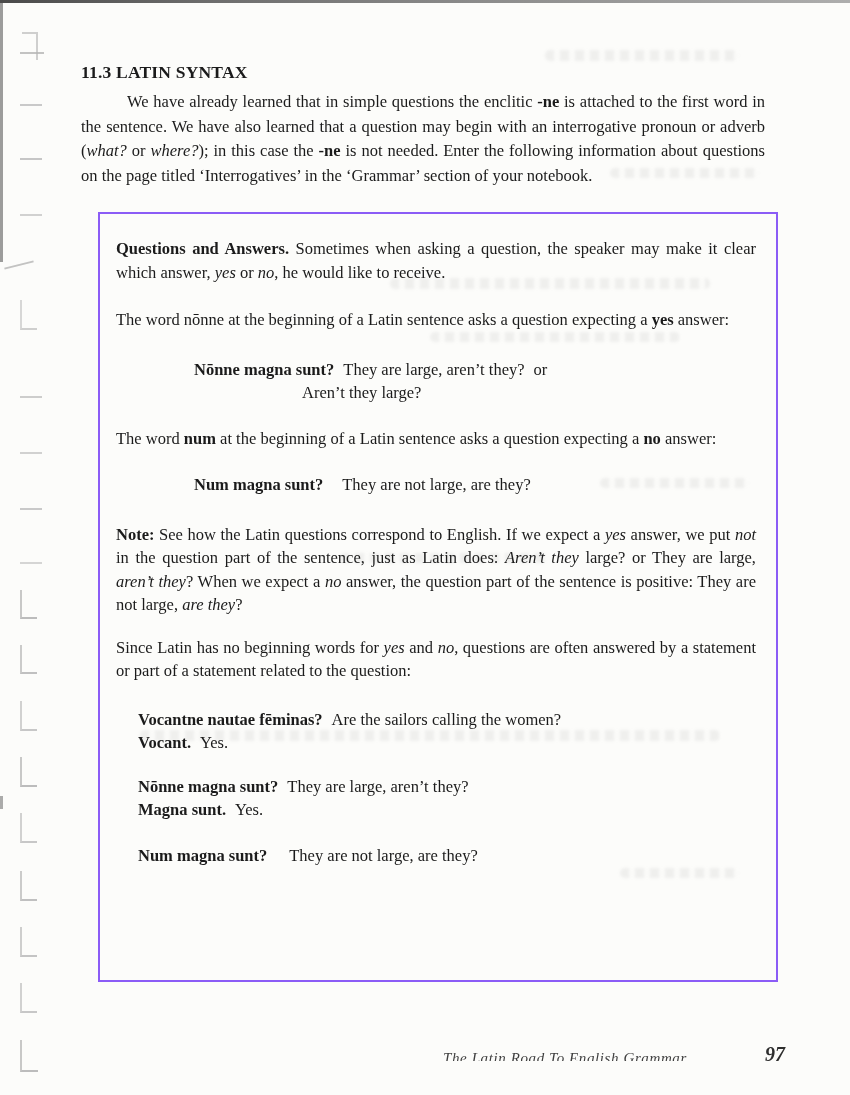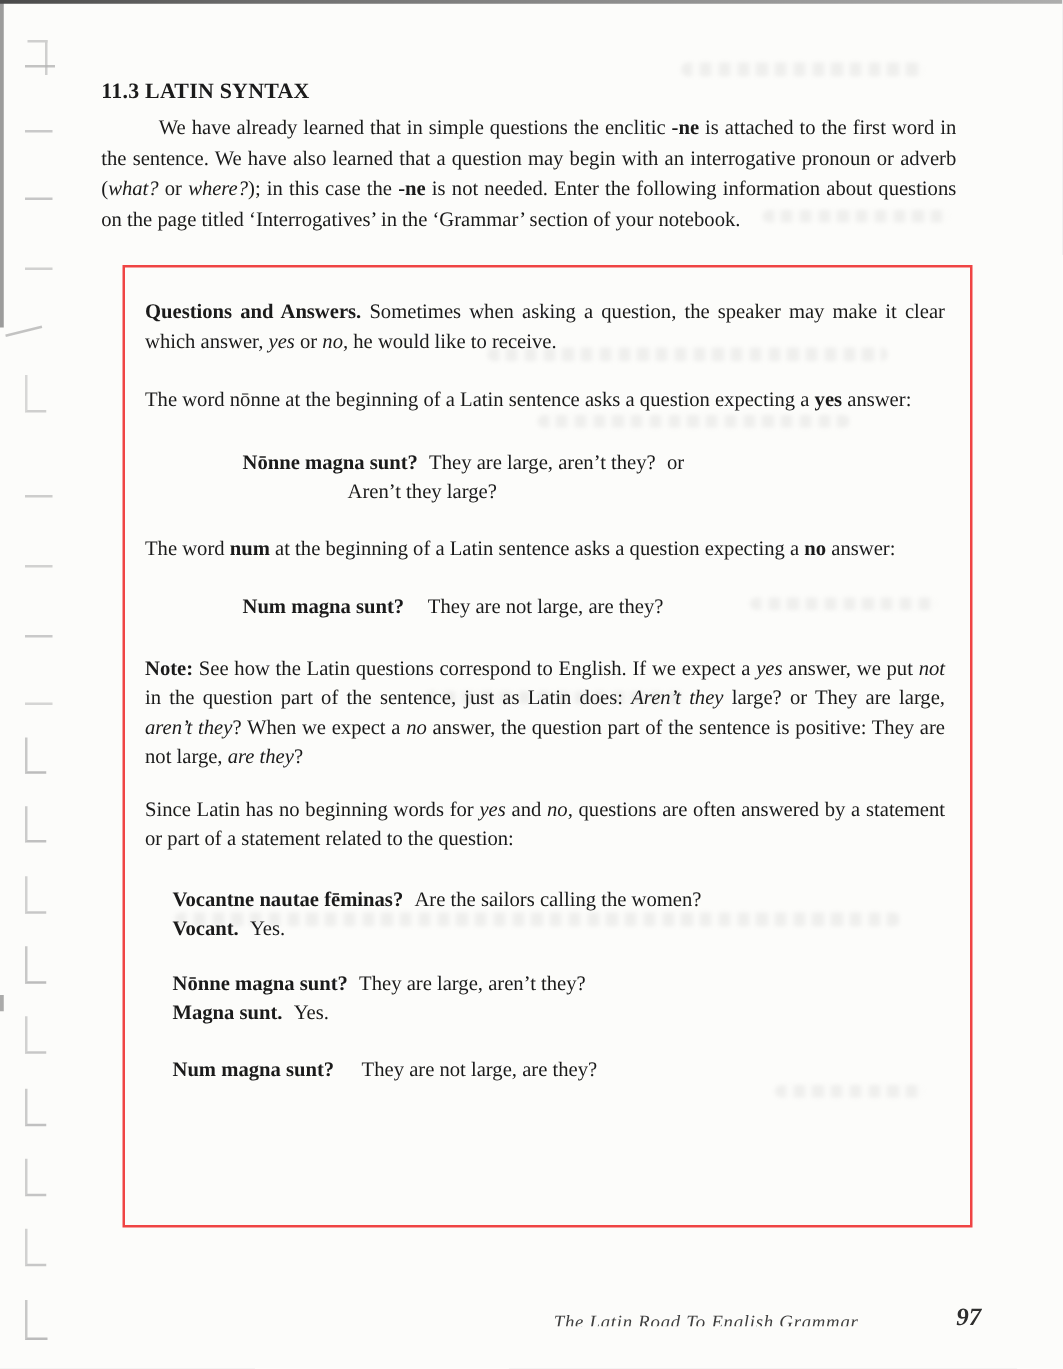--- a/index.html
+++ b/index.html
@@ -15,30 +15,30 @@
   .mk.dash{border-top:2px solid #b4b4b4;}
   .mk.cbl{border-left:2px solid #bfbfbf;border-bottom:2px solid #b2b2b2;}
   .mk.ctr{border-top:2px solid #c0c0c0;border-right:2px solid #c0c0c0;}
   
   .ghost{position:absolute;border-radius:5px;filter:blur(1.7px);opacity:.33;
          background:repeating-linear-gradient(90deg,rgba(150,150,150,.38) 0 9px,rgba(205,205,205,.07) 9px 15px);}
   
   .content{position:absolute;left:81px;top:47px;width:684px;margin-top:15px;}
   h1{font-size:17.5px;margin:0;letter-spacing:.2px;font-weight:bold;}
   .intro{margin:7px 0 0 0;font-size:16.5px;line-height:24.5px;text-align:justify;text-indent:46px;}
-  .gbox{position:absolute;left:98px;top:212px;width:676px;height:766px;border:2px solid #ef4444;}
+  .gbox{position:absolute;left:98px;top:212px;width:676px;height:766px;border:2px solid #8b5cf6;}
   .gbox-inner{padding:23px 20px 0 16px;font-size:16.5px;line-height:23.5px;}
   .gbox-inner p{margin:0;text-align:justify;}
   .p-nonne{margin-top:24px !important;}
   .p-num{margin-top:22px !important;}
   .p-note{margin-top:26px !important;}
   .p-since{margin-top:19px !important;}
   .ex1{margin-top:26px;margin-left:78px;}
   .ex2{margin-top:23px;margin-left:78px;}
-  .ex-line2{margin-left:84px;}
+  .ex-line2{margin-left:108px;}
   .exlatin{font-weight:bold;margin-right:9px;}
   .exlatin.wide{margin-right:19px;}
   .exor{margin-left:9px;}
   .i{}
   .dialog{margin-left:22px;line-height:23px;}
   .d1{margin-top:25px;}
   .d2{margin-top:21px;}
   .d3{margin-top:23px;}
   .dlatin{font-weight:bold;margin-right:9px;}
   .dlatin.wide{margin-right:22px;}

